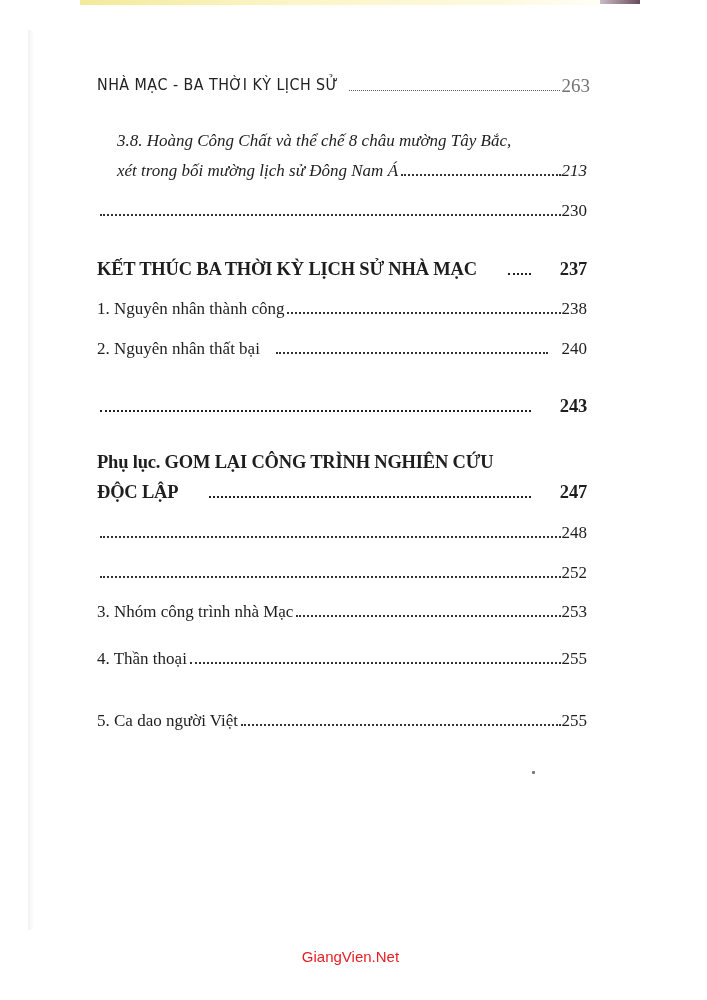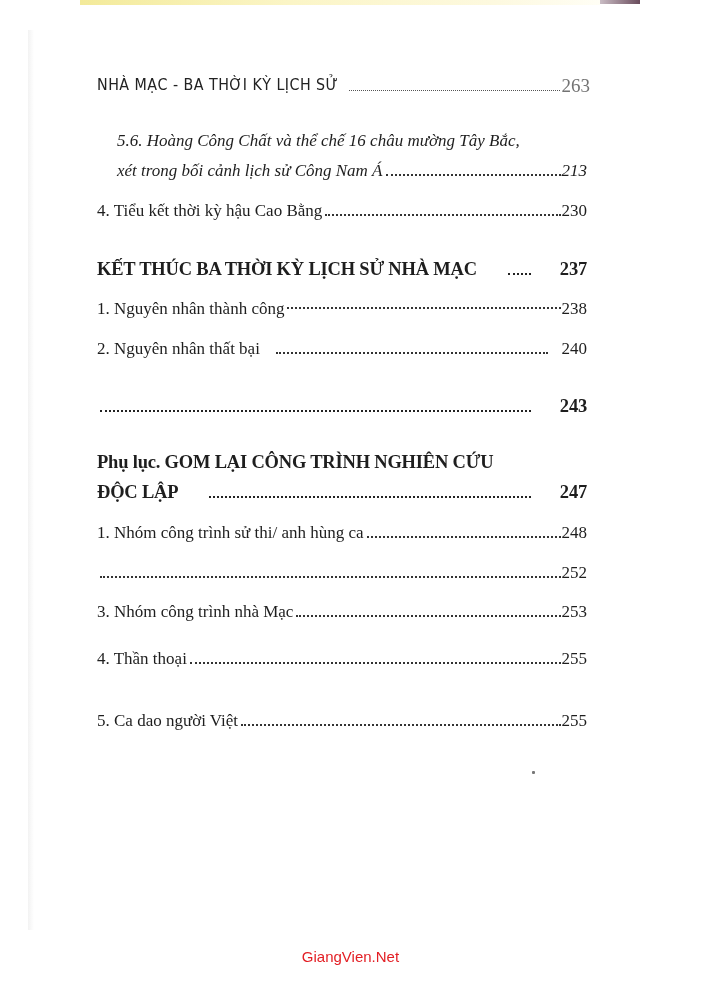--- a/index.html
+++ b/index.html
@@ -72,40 +72,39 @@
 <div class="top-strip"></div>
 <div class="top-strip-dark"></div>
 <div class="left-shade"></div>
 
 <div class="running-header">
   <span class="title">NHÀ MẠC - BA THỜI KỲ LỊCH SỬ</span>
   <span class="leader"></span>
   <span class="page">263</span>
 </div>
 
-<div class="line-only" style="top:128px;">5.6. Hoàng Công Chất và thể chế 16 châu mường Tây Bắc,</div>
+<div class="line-only" style="top:128px;">3.8. Hoàng Công Chất và thể chế 8 châu mường Tây Bắc,</div>
 <div class="toc-entry italic" style="top:158px;">
-  <span class="label">xét trong bối cảnh lịch sử Công Nam Á</span>
+  <span class="label">xét trong bối mường lịch sử Đông Nam Á</span>
   <span class="leader"></span>
   <span class="page">213</span>
 </div>
 
 <div class="toc-entry" style="top:198px;">
-  <span class="label">4. Tiểu kết thời kỳ hậu Cao Bằng</span>
   <span class="leader"></span>
   <span class="page">230</span>
 </div>
 
 <div class="toc-entry bold" style="top:256px;">
   <span class="label">KẾT THÚC BA THỜI KỲ LỊCH SỬ NHÀ MẠC</span>
   <span class="leader"></span>
   <span class="page">237</span>
 </div>
 
-<div class="toc-entry" style="top:296px;align-items:center;">
+<div class="toc-entry" style="top:296px;">
   <span class="label">1. Nguyên nhân thành công</span>
   <span class="leader"></span>
   <span class="page">238</span>
 </div>
 
 <div class="toc-entry" style="top:336px;gap:13px;">
   <span class="label">2. Nguyên nhân thất bại</span>
   <span class="leader"></span>
   <span class="page">240</span>
 </div>
@@ -116,21 +115,20 @@
 </div>
 
 <div class="line-only bold" style="top:449px;">Phụ lục. GOM LẠI CÔNG TRÌNH NGHIÊN CỨU</div>
 <div class="toc-entry bold" style="top:479px;">
   <span class="label">ĐỘC LẬP</span>
   <span class="leader"></span>
   <span class="page">247</span>
 </div>
 
 <div class="toc-entry" style="top:520px;">
-  <span class="label">1. Nhóm công trình sử thi/ anh hùng ca</span>
   <span class="leader"></span>
   <span class="page">248</span>
 </div>
 
 <div class="toc-entry" style="top:560px;">
   <span class="leader"></span>
   <span class="page">252</span>
 </div>
 
 <div class="toc-entry" style="top:599px;">

